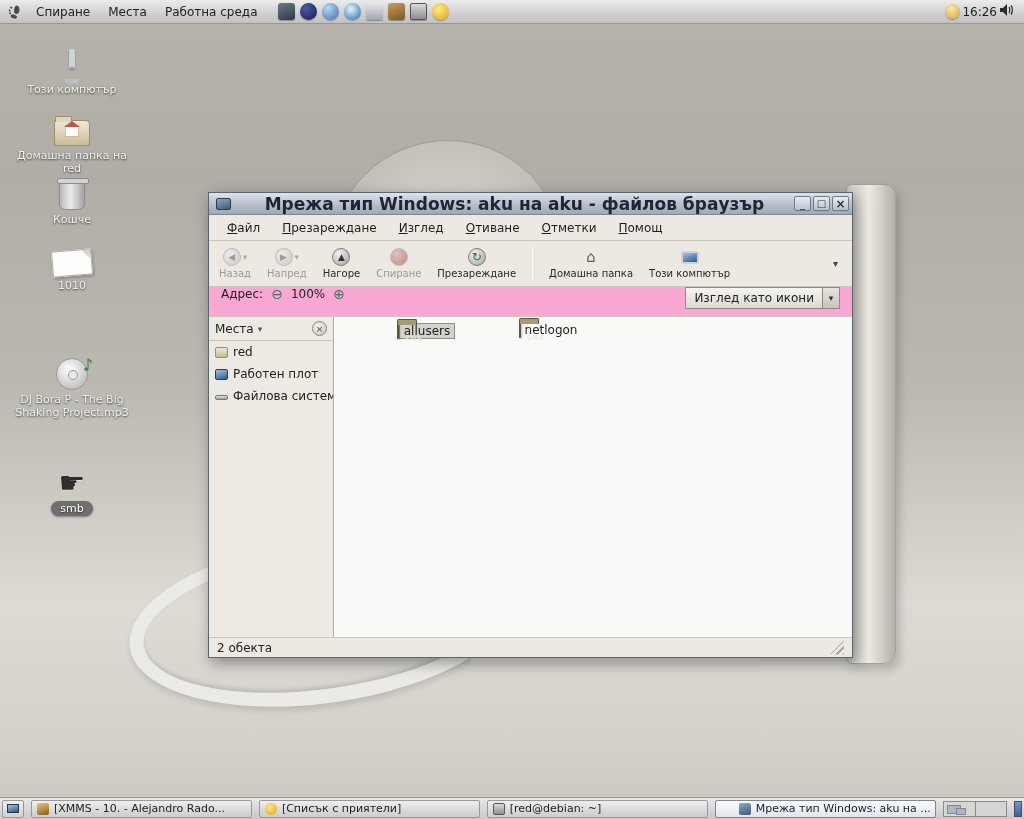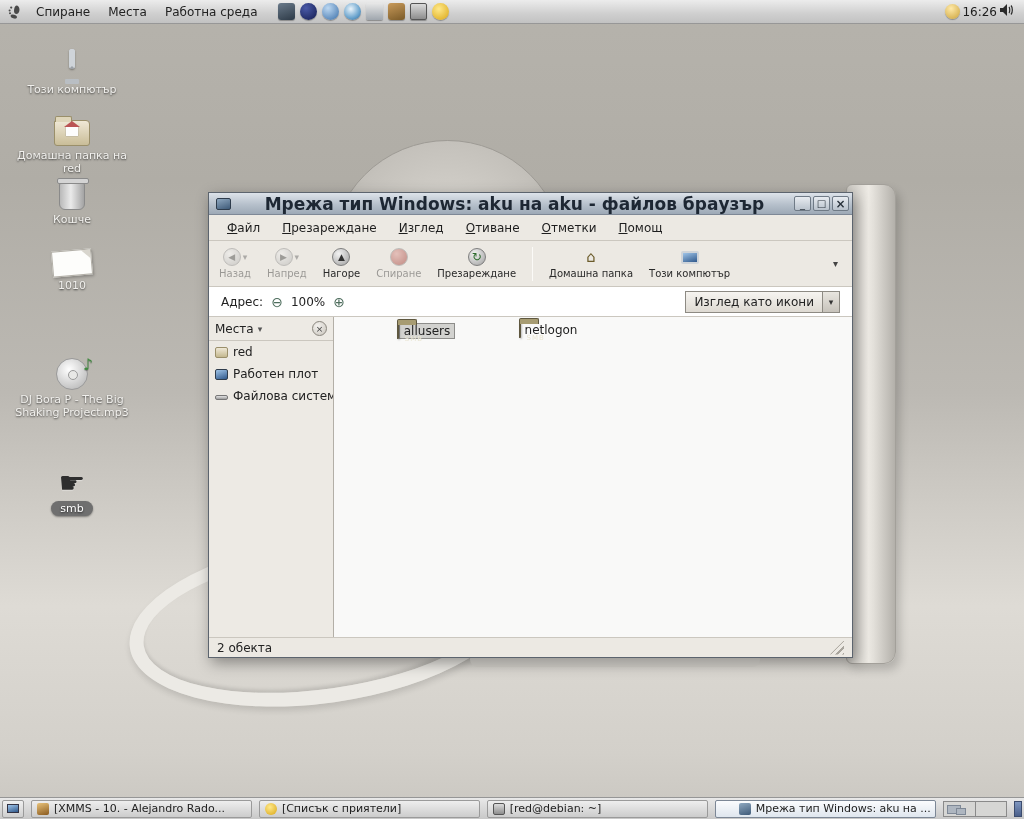--- a/index.html
+++ b/index.html
@@ -95,22 +95,22 @@
     font-size:9px; color:#333; }
   .circ.stop { background:radial-gradient(circle at 35% 30%,#d98a84,#a03128 70%,#7e241d); color:#f5dcd9; }
   .circ.reload { color:#2e6b2e; font-size:12px; }
   .ddarrow { font-size:9px; color:#555; }
   .tsep { width:1px; height:34px; background:#c9c5bd; border-right:1px solid #fbfaf7; }
   .tool-home { font-size:15px; line-height:15px; color:#6b5b2a; }
   .tool-computer .scr { width:18px; height:13px; border:2px solid #cfd4d9; border-radius:2px;
       background:linear-gradient(160deg,#9fc4e8,#30598c); }
   .overflow-btn { margin-left:auto; font-size:10px; color:#444; padding:4px; }
 
-  .locbar { height:30px; flex:none; display:flex; align-items:center; padding:0 12px; gap:8px;
-    background:#ffffff; border-bottom:1px solid #cbc7bf; }
+  .locbar { height:30px; flex:none; display:flex; padding:0 12px; gap:8px;
+    background:#f9a8d4; border-bottom:1px solid #cbc7bf; }
   .loc-label { font-size:12px; }
   .loc-input { width:300px; height:20px; border:1px solid #8d8a83; border-top-color:#6f6c66; background:#fdfdfc;
     font-family:"DejaVu Sans", sans-serif; font-size:12px; padding:0 5px; color:#1e1e1e; }
   .zoom-btn { font-size:14px; color:#4f6e5e; line-height:14px; cursor:default; }
   .zoom-val { font-size:12px; }
   .viewcombo { margin-left:auto; display:flex; align-items:stretch; height:22px; cursor:default; }
   .viewcombo .vtext { display:flex; align-items:center; padding:0 8px; font-size:12px; background:linear-gradient(180deg,#f6f4f0,#dedad2);
     border:1px solid #8d8a83; border-right:none; min-width:128px; }
   .viewcombo .varrow { width:18px; display:flex; align-items:center; justify-content:center;
     background:linear-gradient(180deg,#e8e5df,#c7c3bb); border:1px solid #8d8a83; font-size:9px; color:#333; }

